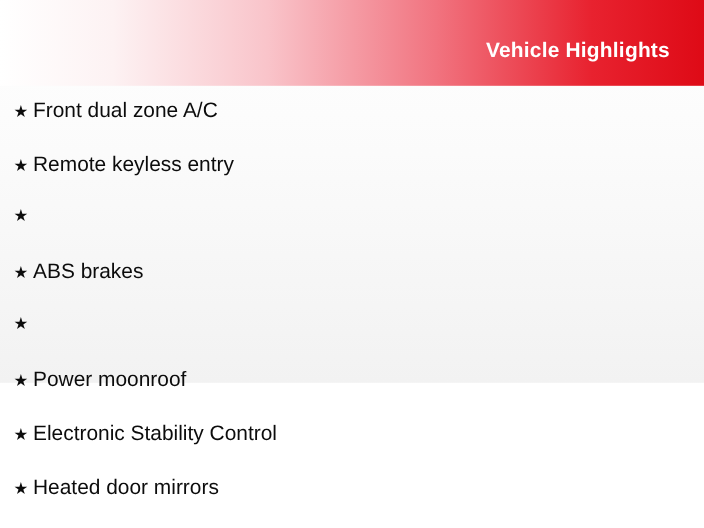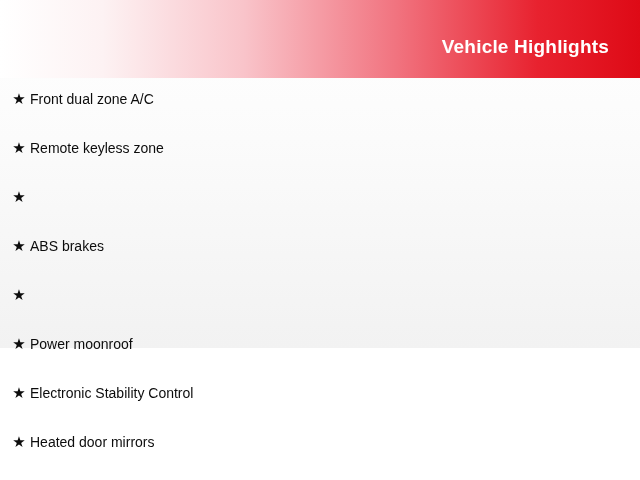--- a/index.html
+++ b/index.html
@@ -58,21 +58,21 @@
   }
   .bullet-star {
     width: 22px;
     flex: 0 0 22px;
     text-align: center;
     font-size: 15px;
     color: #0c0c0c;
     line-height: 1;
   }
   .bullet-text {
-    font-size: 14px;
+    font-size: 19px;
     color: #0c0c0c;
     line-height: 1;
     white-space: nowrap;
   }
 </style>
 </head>
 <body>
 
 <div class="slide">
 
@@ -82,21 +82,21 @@
 
   <ul class="bullet-list">
 
     <li class="bullet-item">
       <span class="bullet-star">★</span>
       <span class="bullet-text">Front dual zone A/C</span>
     </li>
 
     <li class="bullet-item">
       <span class="bullet-star">★</span>
-      <span class="bullet-text">Remote keyless zone</span>
+      <span class="bullet-text">Remote keyless entry</span>
     </li>
 
     <li class="bullet-item">
       <span class="bullet-star">★</span>
     </li>
 
     <li class="bullet-item">
       <span class="bullet-star">★</span>
       <span class="bullet-text">ABS brakes</span>
     </li>

